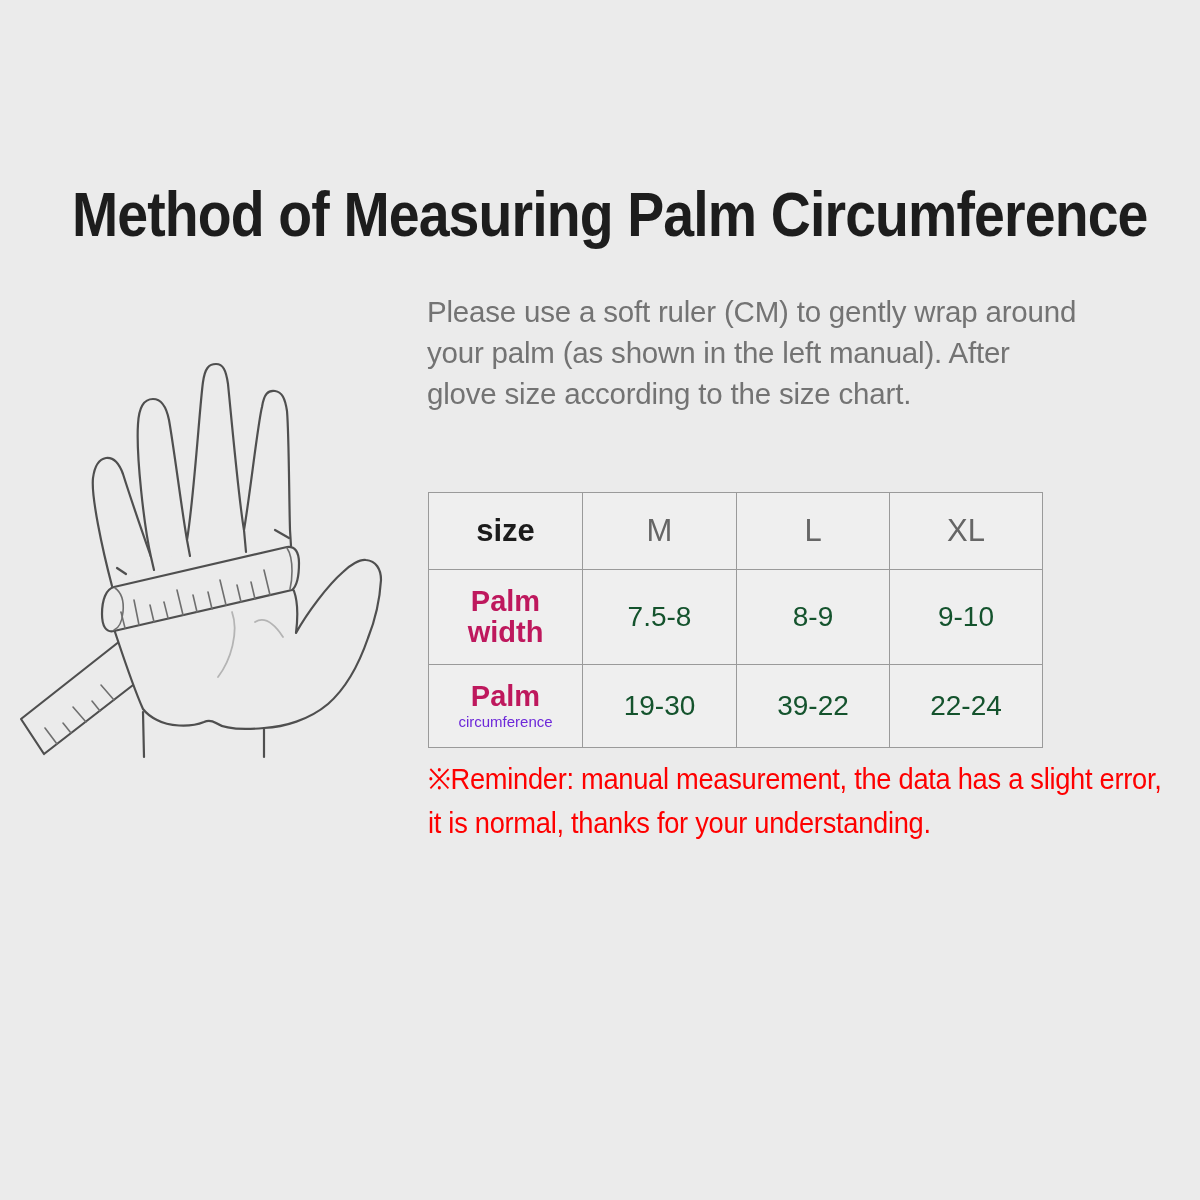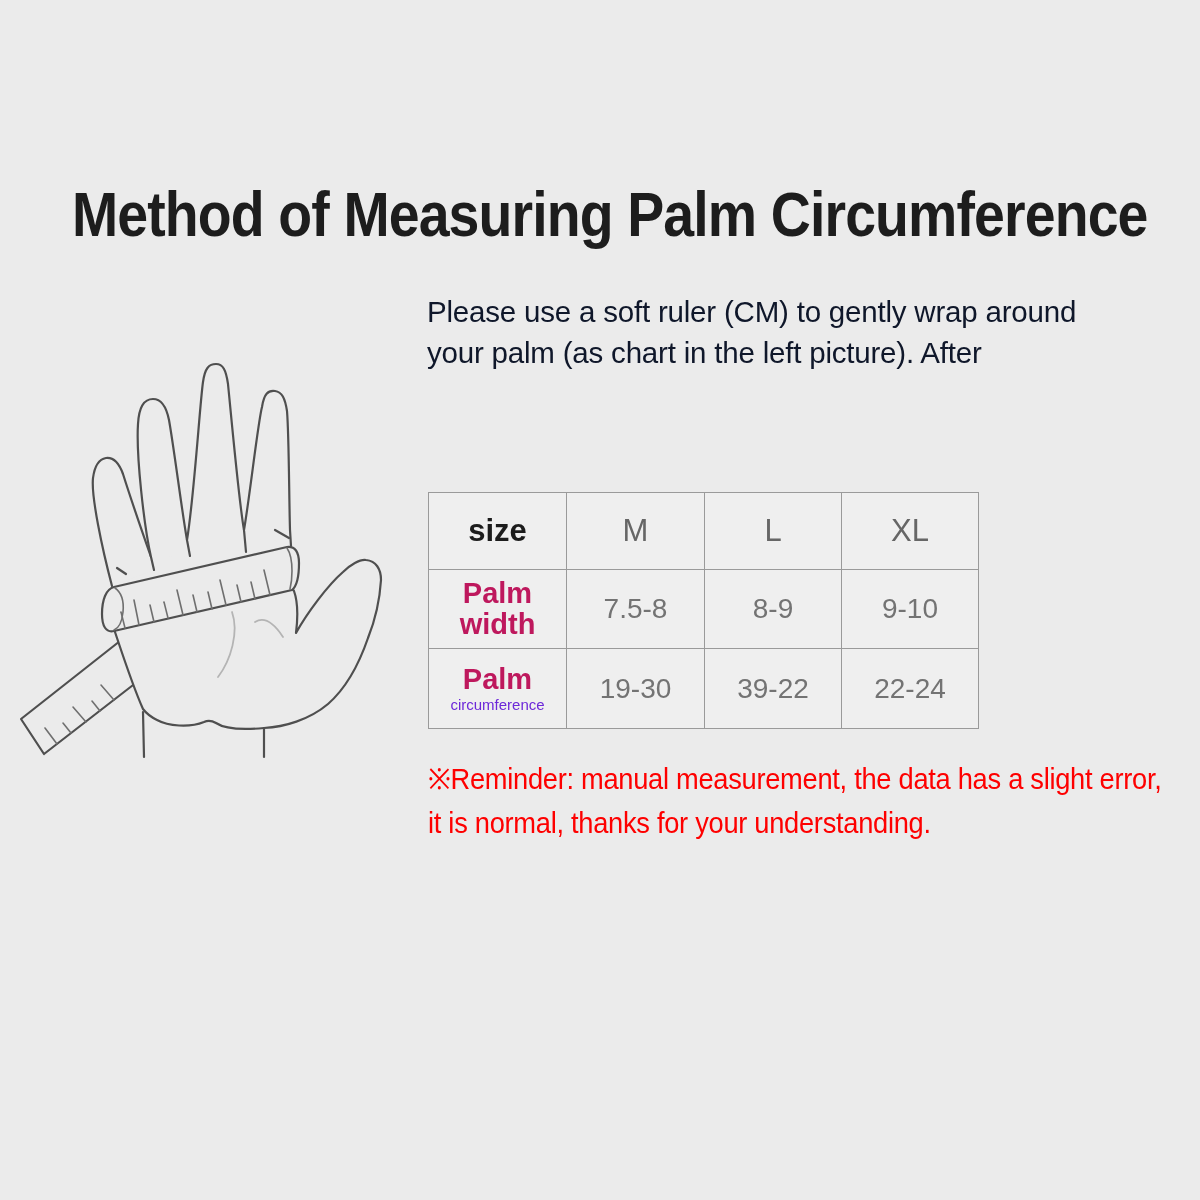--- a/index.html
+++ b/index.html
@@ -22,41 +22,41 @@
     color:#1d1d1d;
     letter-spacing:-1px;
     transform:scaleX(0.88);
     white-space:nowrap;
   }
   .intro{
     position:absolute;
     left:427px;top:291px;
     font-size:29.5px;
     line-height:41px;
-    color:#0f172a;
+    color:#737373;
     letter-spacing:-0.2px;
   }
   .intro div{white-space:nowrap;}
   .illustration{
     position:absolute;
     left:10px;top:330px;
     width:390px;height:450px;
   }
   table.size-chart{
     position:absolute;
     left:428px;top:492px;
     border-collapse:collapse;
     table-layout:fixed;
     background:#efefef;
   }
   table.size-chart td{
     border:1px solid #9a9a9a;
     text-align:center;
     vertical-align:middle;
-    padding:8px;
+    padding:16px;
   }
   .col-label{width:121px;}
   .col-m{width:121px;}
   .col-l{width:120px;}
   .col-xl{width:120px;}
   .row-header{height:77px;}
   .row-width{height:79px;}
   .row-circ{height:80px;}
   .hdr-size{
     font-size:31px;font-weight:bold;color:#1c1c1c;
@@ -64,21 +64,21 @@
   .hdr-col{
     font-size:31px;color:#666;
   }
   .row-label-main{
     font-size:29px;font-weight:bold;color:#be185d;line-height:31px;
   }
   .row-label-sub{
     font-size:15px;font-weight:normal;color:#6d28d9;line-height:19px;
   }
   .cell-value{
-    font-size:28px;color:#737373;
+    font-size:28px;color:#14532d;
   }
   .reminder{
     position:absolute;
     left:428px;top:757px;
     font-size:29px;
     line-height:44px;
     color:#fe0000;
     letter-spacing:-0.3px;
     transform:scaleX(0.94);
     transform-origin:left top;
@@ -92,21 +92,22 @@
 </style>
 </head>
 <body>
 
 <div class="canvas">
 
   <h1 class="title">Method of Measuring Palm Circumference</h1>
 
   <div class="intro">
     <div>Please use a soft ruler (CM) to gently wrap around</div>
-    <div>your palm (as chart in the left picture). After</div>
+    <div>your palm (as shown in the left manual). After</div>
+    <div>glove size according to the size chart.</div>
   </div>
 
   <svg class="illustration" viewBox="0 0 390 450" xmlns="http://www.w3.org/2000/svg">
 
     <path class="ln" d="M 102 256 C 92 218 81 166 83 148 C 85 133 90 129 96 128 C 104 127 109 133 113 144 C 119 163 134 207 141 227 L 144 240"></path>
     <path class="ln" d="M 141 227 C 134 196 126 125 128 94 C 129 75 135 69 143 69 C 151 69 156 75 159 90 C 164 118 172 182 177 210 L 180 226"></path>
     <path class="ln" d="M 177 210 C 184 168 190 72 193 52 C 195 38 199 34 206 34 C 213 34 216 40 218 54 C 221 84 229 172 234 200 L 236 222"></path>
     <path class="ln" d="M 234 200 C 240 165 248 92 252 77 C 254 64 258 60 265 61 C 272 62 275 68 277 81 C 279 105 279 165 280 200 L 281 216"></path>
 
     <path class="ln" d="M 110 311 L 11 389 L 34 424 L 136 345"></path>

